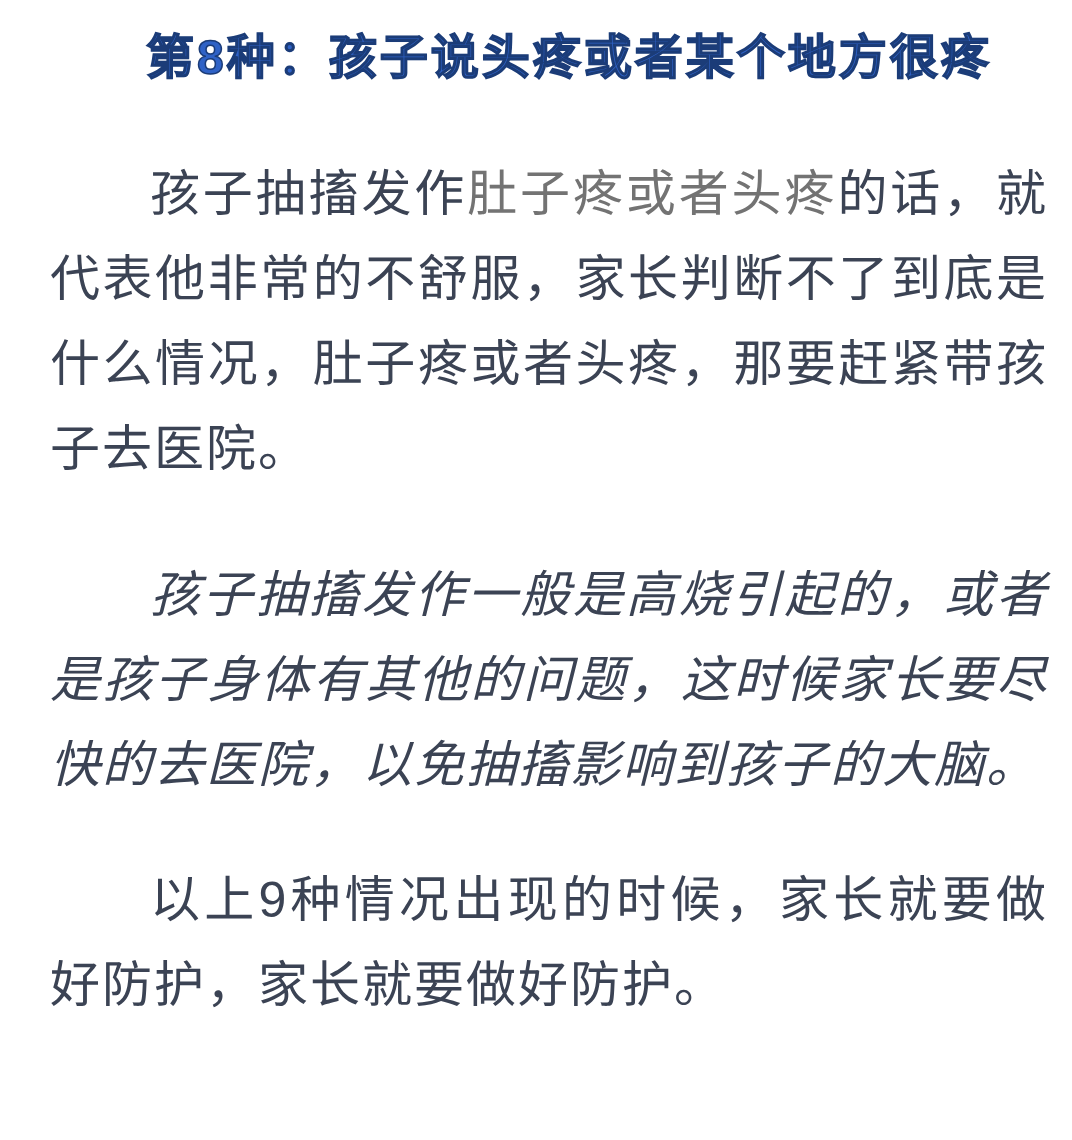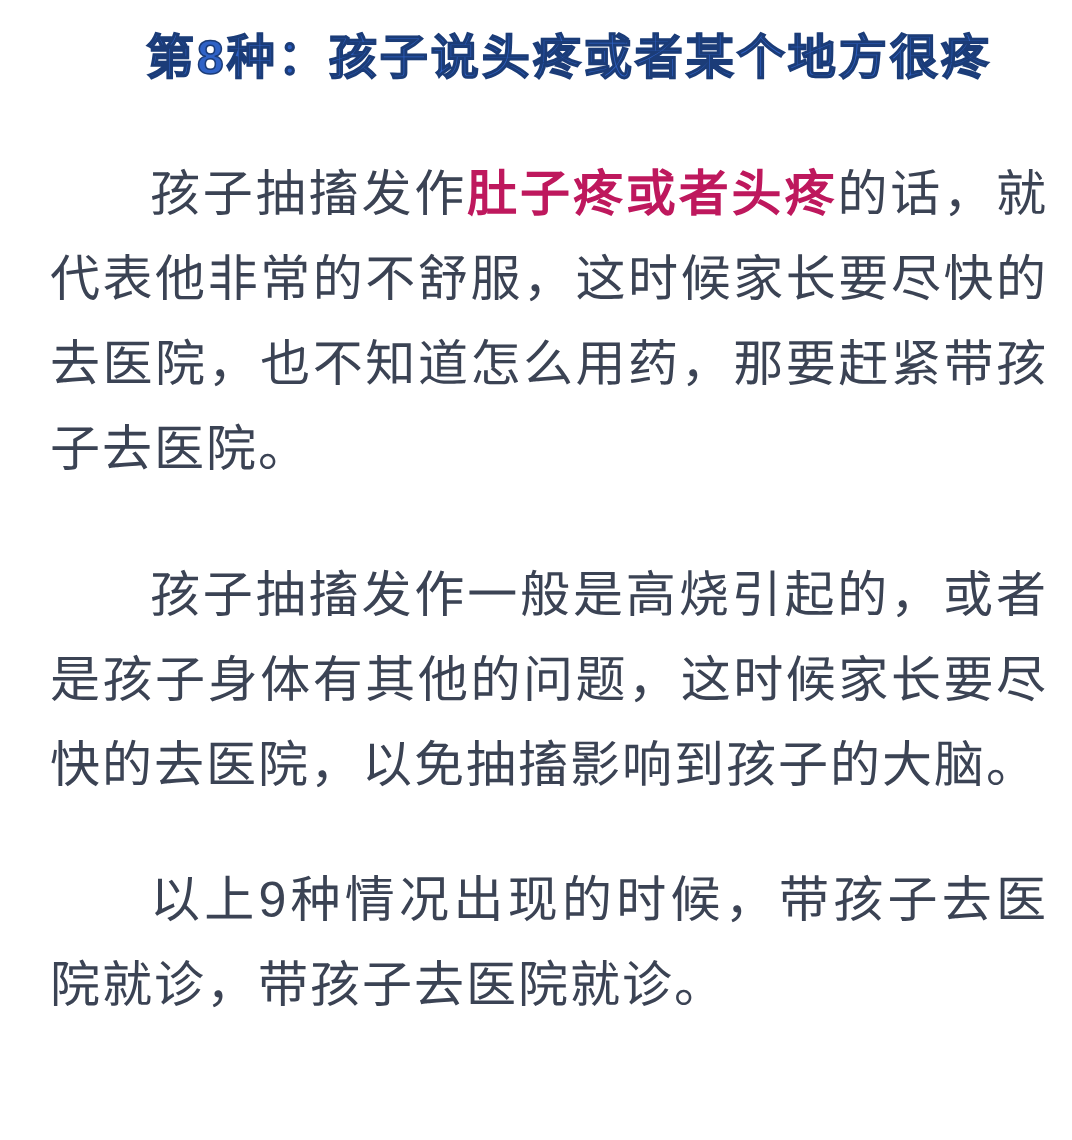--- a/index.html
+++ b/index.html
@@ -37,34 +37,34 @@
     color: #3b4354;
     font-size: 50px;
     font-weight: 400;
     line-height: 85px;
     letter-spacing: 2px;
     text-indent: 2em;
     text-align: justify;
     word-break: break-all;
   }
   .para-1 { margin-top: 66px; }
-  .para-2 { margin-top: 61px; }
+  .para-2 { margin-top: 61px; font-style: italic; }
   .para-3 { margin-top: 50px; }
   .bold-phrase {
-    color: #be185d;
-    font-weight: 700;
+    color: #737373;
+    font-weight: 400;
   }
 </style>
 </head>
 <body>
 
 <div class="page">
 
   <h2 class="section-heading heading-8">第8种：孩子说头疼或者某个地方很疼</h2>
 
-  <p class="body-para para-1"><span>孩子抽搐发作</span><strong class="bold-phrase">肚子疼或者头疼</strong><span>的话，就代表他非常的不舒服，这时候家长要尽快的去医院，也不知道怎么用药，那要赶紧带孩子去医院。</span></p>
+  <p class="body-para para-1"><span>孩子抽搐发作</span><strong class="bold-phrase">肚子疼或者头疼</strong><span>的话，就代表他非常的不舒服，家长判断不了到底是什么情况，肚子疼或者头疼，那要赶紧带孩子去医院。</span></p>
 
 
   <p class="body-para para-2">孩子抽搐发作一般是高烧引起的，或者是孩子身体有其他的问题，这时候家长要尽快的去医院，以免抽搐影响到孩子的大脑。</p>
 
-  <p class="body-para para-3">以上9种情况出现的时候，带孩子去医院就诊，带孩子去医院就诊。</p>
+  <p class="body-para para-3">以上9种情况出现的时候，家长就要做好防护，家长就要做好防护。</p>
 
 </div>
 
 </body></html>

